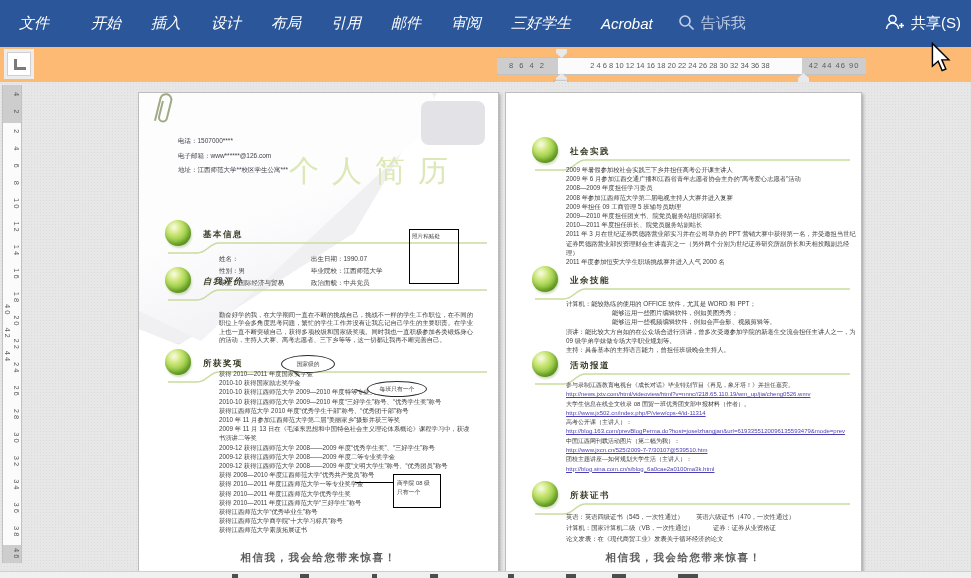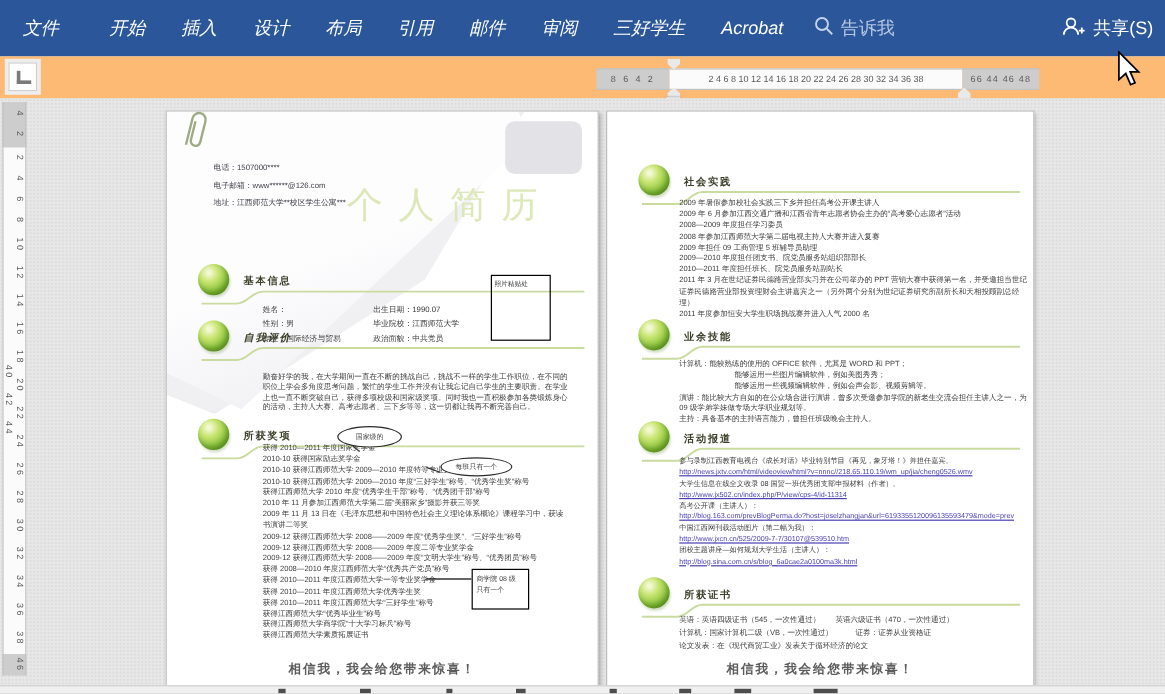--- a/index.html
+++ b/index.html
@@ -114,21 +114,21 @@
       <span>共享(S)</span>
     </div>
   </div>
 
   <div class="rulerrow">
     <div class="tabsel">
         <div class="lglyph"></div>
       </div>
     <div class="hseg gray" style="left:497px;width:61px;">8 6 4 2</div>
     <div class="hseg white" style="left:558px;width:244px;">2 4 6 8 10 12 14 16 18 20 22 24 26 28 30 32 34 36 38</div>
-    <div class="hseg gray" style="left:802px;width:64px;letter-spacing:1px;">66 44 46 48</div>
+    <div class="hseg gray" style="left:802px;width:64px;letter-spacing:1px;">42 44 46 90</div>
     <div class="mark m-down" style="left:556px;top:2px;"></div>
     <div class="mark m-up" style="left:556px;top:26px;"></div>
     <div class="mark m-box" style="left:555px;top:34px;"></div>
     <div class="mark m-up" style="left:798px;top:26px;"></div>
   </div>
 
   <div class="docbg"></div>
   <div class="vruler">
     <div class="vseg gray" style="height:38px;">4 2</div>
     <div class="vseg white" style="height:422px;">2 4 6 8 10 12 14 16 18 20 22 24 26 28 30 32 34 36 38 40 42 44</div>

